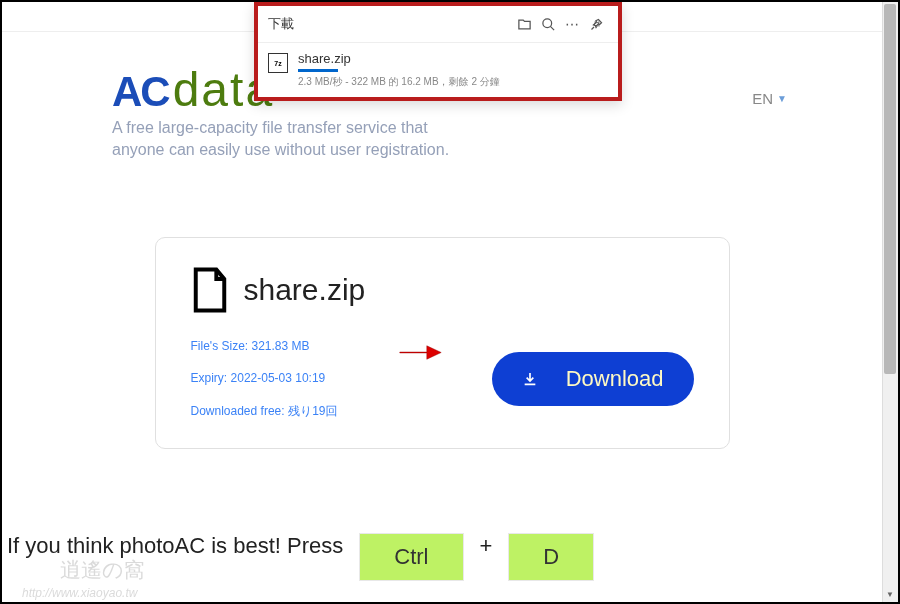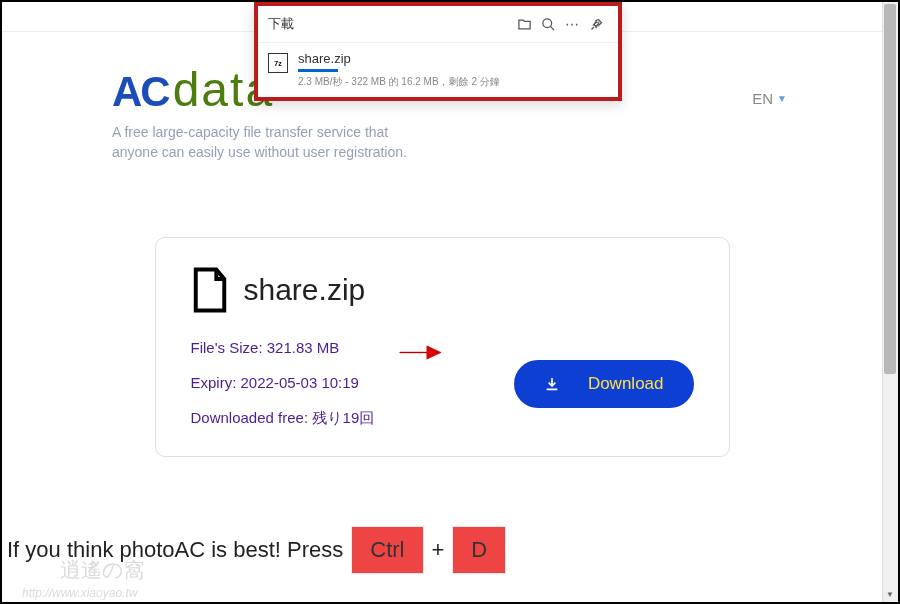--- a/index.html
+++ b/index.html
@@ -18,35 +18,35 @@
 .download-item{display:flex;padding:8px 10px;gap:10px}
 .dl-fileicon{width:20px;height:20px;border:1px solid #333;display:flex;align-items:center;justify-content:center;font-size:7px;font-weight:bold;margin-top:2px}
 .dl-info{flex:1}
 .dl-filename{font-size:13px;color:#333;margin-bottom:3px}
 .dl-progress-bar{width:40px;height:3px;background:#0066cc;margin-bottom:3px}
 .dl-status{font-size:10px;color:#888}
 .header{padding:30px 0 0 110px}
 .logo{display:flex;align-items:baseline;gap:4px}
 .logo-ac{color:#1b4db8;font-size:42px;font-weight:bold;letter-spacing:-2px}
 .logo-data{color:#4d7c0f;font-size:48px;font-weight:300;letter-spacing:2px}
-.tagline{color:#95a0b8;font-size:14px;margin-top:6px;line-height:1.4}
+.tagline{color:#95a0b8;font-size:16px;margin-top:0;line-height:1.4}
 .lang{position:absolute;right:95px;top:88px;display:flex;align-items:center;gap:4px;color:#888;font-size:15px;cursor:pointer}
 .lang-caret{color:#6b9dd8;font-size:10px}
 .card{margin:75px auto 0;width:575px;border:1px solid #e0e0e0;border-radius:10px;padding:28px 35px}
 .card-title{display:flex;align-items:center;gap:15px;margin-bottom:25px}
 .file-icon{width:38px;height:48px}
 .filename{font-size:30px;color:#222}
 .card-body{display:flex;justify-content:space-between;align-items:center}
 .meta{display:flex;flex-direction:column;gap:18px}
-.meta-row{font-size:15px;color:#4c1d95}
-.download-btn{background:#0e3fd3;color:#fde047;border:none;border-radius:28px;padding:14px 30px;font-size:17px;display:flex;align-items:center;gap:28px;cursor:pointer}
+.meta-row{font-size:12px;color:#3b82f6}
+.download-btn{background:#0e3fd3;color:#fef9c3;border:none;border-radius:28px;padding:14px 30px;font-size:22px;display:flex;align-items:center;gap:28px;cursor:pointer}
 .dl-icon{width:16px;height:16px}
 .arrow{position:absolute;left:396px;top:338px;width:45px;height:25px}
-.bookmark-bar{position:absolute;bottom:28px;left:5px;right:20px;display:flex;align-items:center;gap:8px;font-size:22px;color:#222}
-.key{background:#ef4444;border:1px solid #e8e8e8;padding:10px 18px;font-size:22px;color:#333}
+.bookmark-bar{position:absolute;bottom:21px;left:5px;right:20px;display:flex;align-items:flex-start;gap:16px;font-size:22px;color:#222}
+.key{background:#bef264;border:1px solid #e8e8e8;padding:10px 34px;font-size:22px;color:#333}
 .watermark{position:absolute;bottom:2px;left:20px;font-size:12px;color:rgba(150,150,150,0.35);font-style:italic}
 .watermark-cn{position:absolute;bottom:18px;left:58px;font-size:21px;color:rgba(150,150,150,0.35);font-family:"Microsoft JhengHei"}
 </style>
 </head>
 <body>
 
 <div class="content">
   <div class="topbar"></div>
 
   <div class="download-popup">

